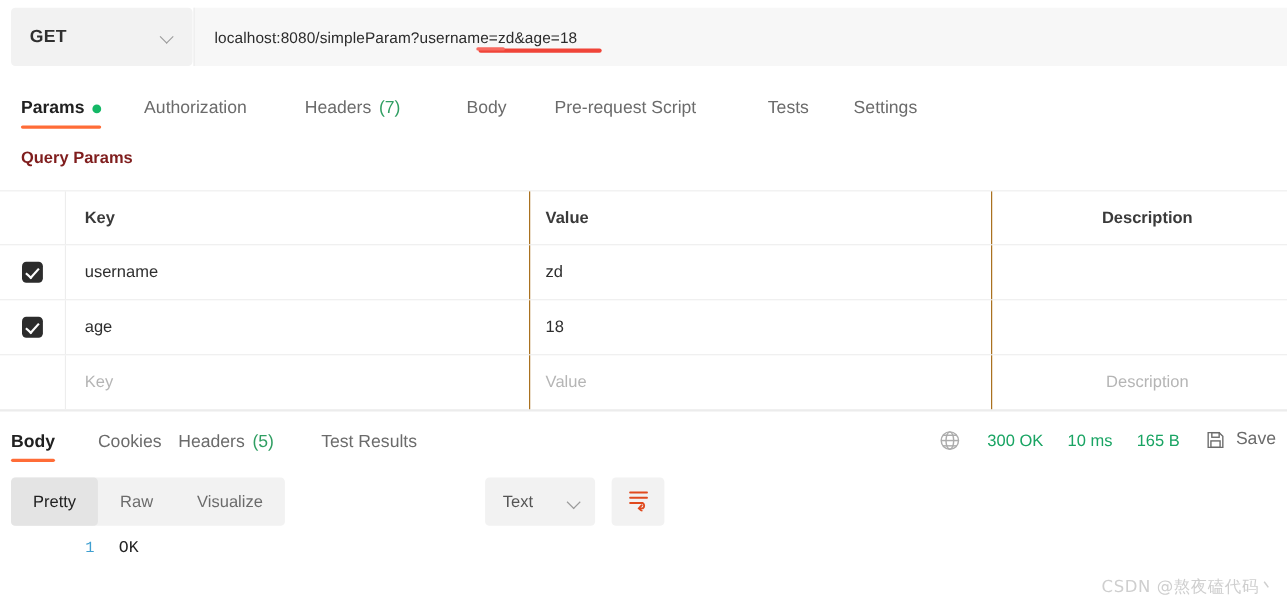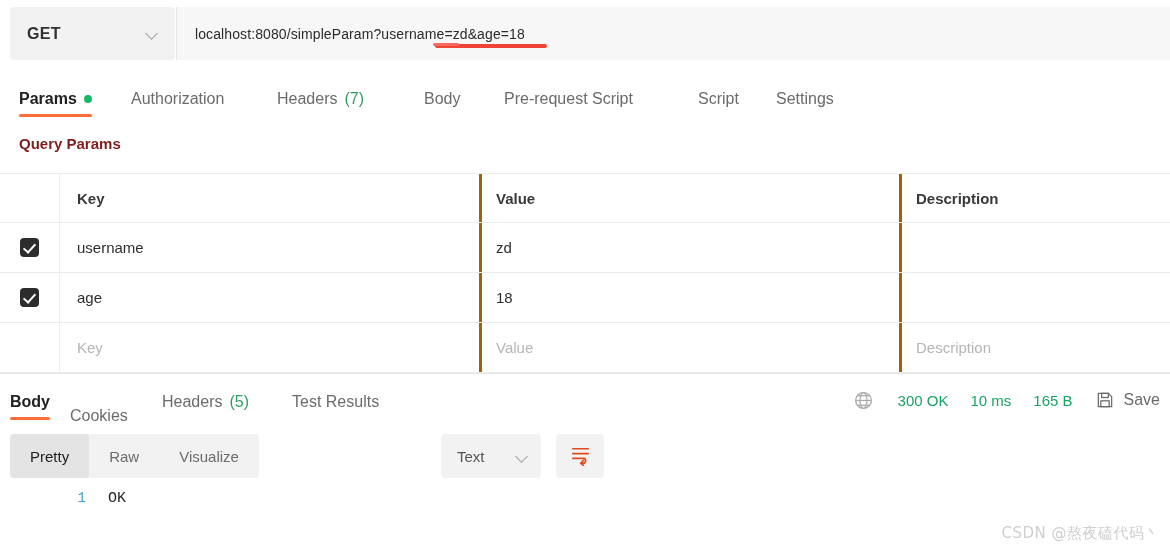--- a/index.html
+++ b/index.html
@@ -80,25 +80,25 @@
     position: absolute; left: 19px; top: 135px;
     font-size: 15px; font-weight: bold; color: #7f1d1d;
   }
 
   
   .ptable {
     position: absolute; left: 0; top: 173px; width: 1170px;
   }
   .prow { display: flex; height: 50px; border-bottom: 1px solid #ededed; }
   .prow.header { height: 50px; border-top: 1px solid #ededed; }
-  .cell { display: flex; align-items: center; border-right: 3px solid #a16207; }
+  .cell { display: flex; align-items: center; border-right: 1px solid #a16207; }
   .c-check { width: 60px; justify-content: center; border-right: 1px solid #ededed; }
   .c-key { width: 422px; padding-left: 17px; }
   .c-val { width: 420px; padding-left: 14px; }
-  .c-desc { flex: 1; padding-left: 14px; border-right: none; }
+  .c-desc { flex: 1; padding-left: 14px; border-right: none; justify-content: center; }
   .hdr-text { font-size: 15px; font-weight: bold; color: #3a3a3a; }
   .cell-text { font-size: 15px; color: #2e2e2e; }
   .ph { font-size: 15px; color: #b5b5b5; }
 
   .cb {
     width: 19px; height: 19px; border-radius: 4px; background: #2c2c2c;
     position: relative; cursor: pointer;
   }
   .cb::after {
     content: ""; position: absolute; left: 6px; top: 3px;
@@ -190,21 +190,21 @@
       <span>Headers</span>
       <span class="cnt">(7)</span>
     </div>
     <div class="tab" style="left:424px;">
       <span>Body</span>
     </div>
     <div class="tab" style="left:504px;">
       <span>Pre-request Script</span>
     </div>
     <div class="tab" style="left:698px;">
-      <span>Script</span>
+      <span>Tests</span>
     </div>
     <div class="tab" style="left:776px;">
       <span>Settings</span>
     </div>
   </div>
 
   <div class="section-title">Query Params</div>
 
   <div class="ptable">
 
@@ -265,21 +265,21 @@
     </div>
   </div>
 
   <div class="resp-sep"></div>
 
   <div class="resp-tabs">
     <div class="tab active" style="left:10px;">
       <span>Body</span>
       <span class="underbar"></span>
     </div>
-    <div class="tab" style="left:70px;align-items:flex-end;">
+    <div class="tab" style="left:89px;">
       <span>Cookies</span>
     </div>
     <div class="tab" style="left:162px;">
       <span>Headers</span>
       <span class="cnt">(5)</span>
     </div>
     <div class="tab" style="left:292px;">
       <span>Test Results</span>
     </div>
   </div>

